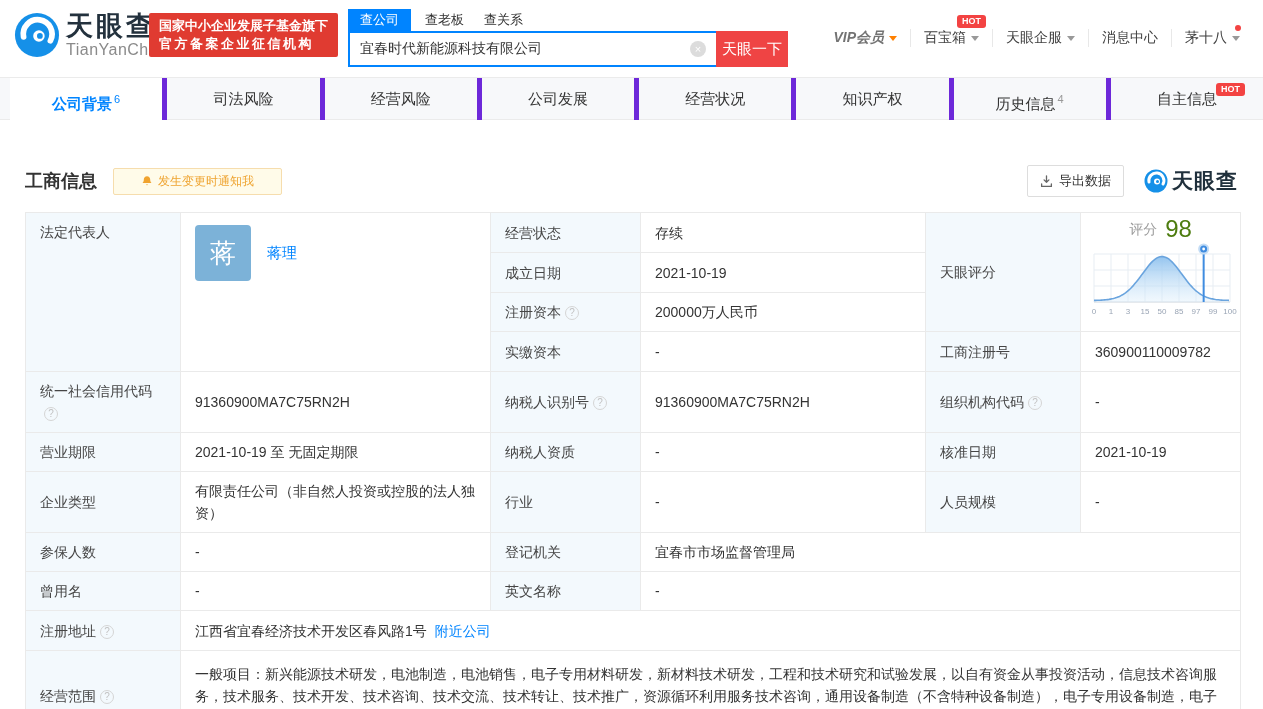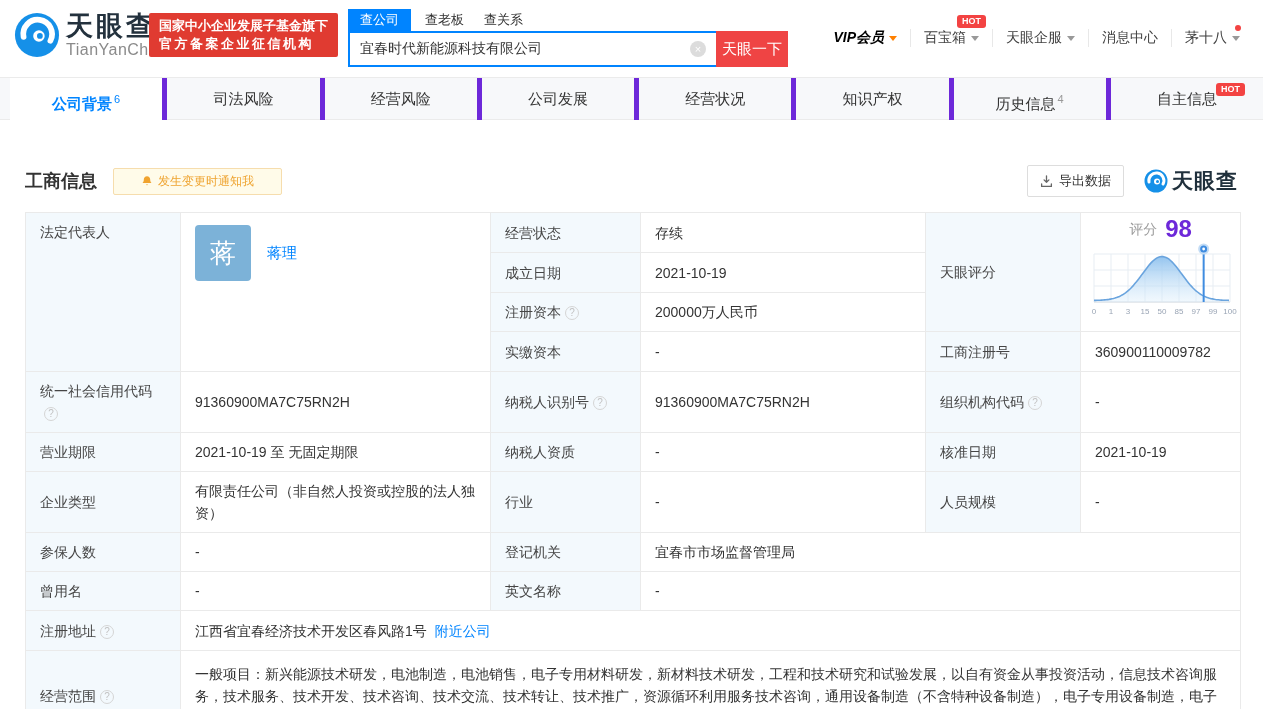--- a/index.html
+++ b/index.html
@@ -27,21 +27,21 @@
     padding:0 34px 0 10px; font-size:14px; color:#333; outline:none;
     font-family:"Liberation Sans","DejaVu Sans",sans-serif; }
   .clear-btn { position:absolute; right:10px; top:10px; width:16px; height:16px; border-radius:50%;
     background:#dcdcdc; color:#fff; font-size:11px; line-height:16px; text-align:center; cursor:pointer; }
   .search-btn { width:72px; height:36px; background:#ef4444; color:#fff; border:none;
     font-size:15px; cursor:pointer; font-family:"Liberation Sans","DejaVu Sans",sans-serif; }
 
   .top-nav { position:absolute; right:10px; top:29px; display:flex; align-items:center; font-size:14px; }
   .nav-item { position:relative; padding:0 13px; color:#404040; cursor:pointer; display:flex; align-items:center; white-space:nowrap; }
   .nav-item + .nav-item { border-left:1px solid #e8e8e8; }
-  .nav-item.vip { color:#000000; font-weight:bold; font-style:italic; }
+  .nav-item.vip { color:#737373; font-weight:bold; font-style:italic; }
   .caret { width:0; height:0; border-left:4px solid transparent; border-right:4px solid transparent;
     border-top:5px solid #999; margin-left:5px; }
   .caret.orange { border-top-color:#ff8000; }
   .hot-badge { position:absolute; top:-14px; right:6px; background:#f34342; color:#fff;
     font-size:9px; font-weight:bold; font-style:normal; padding:1px 5px; border-radius:3px; line-height:11px; }
   .red-dot { position:absolute; top:-4px; right:12px; width:6px; height:6px; border-radius:50%; background:#f34342; }
 
   
   .tabbar { margin-top:7px; height:43px; display:flex; padding-left:10px;
     background:#f7f8fa; border-top:1px solid #ebebeb; box-shadow:inset 0 -1px 0 #ebebeb; }
@@ -78,21 +78,21 @@
     vertical-align:1px; cursor:pointer; }
   .legal-cell { display:flex; align-items:center; padding-top:4px; }
   .avatar { width:56px; height:56px; border-radius:4px; background:#7cb2d8; color:#fff;
     font-size:26px; display:flex; align-items:center; justify-content:center; cursor:pointer; flex:none; }
   .rep-name { margin-left:16px; color:#0084ff; font-size:15px; text-decoration:none; cursor:pointer; }
   a.blue-link { color:#0084ff; text-decoration:none; cursor:pointer; margin-left:8px; }
   .legal-row-cell { vertical-align:top !important; }
   .score-cell { text-align:center; padding:4px 6px !important; }
   .score-line { display:flex; align-items:center; justify-content:center; margin-bottom:2px; }
   .score-prefix { color:#9b9b9b; font-size:14px; }
-  .score-num { color:#6d28d9; font-size:24px; font-weight:bold; margin-left:8px; }
+  .score-num { color:#4d7c0f; font-size:24px; font-weight:normal; margin-left:8px; }
   .scope-val { line-height:26px; }
 </style>
 </head>
 <body>
 
 <div class="header">
   <div class="logo-wrap">
     <svg class="logo-icon" viewBox="0 0 48 48">
       <circle cx="24" cy="24" r="23" fill="#1590e8"></circle>
       <path d="M10 26 A15 15 0 1 1 38 30" stroke="#fff" stroke-width="6" fill="none" stroke-linecap="round"></path>

